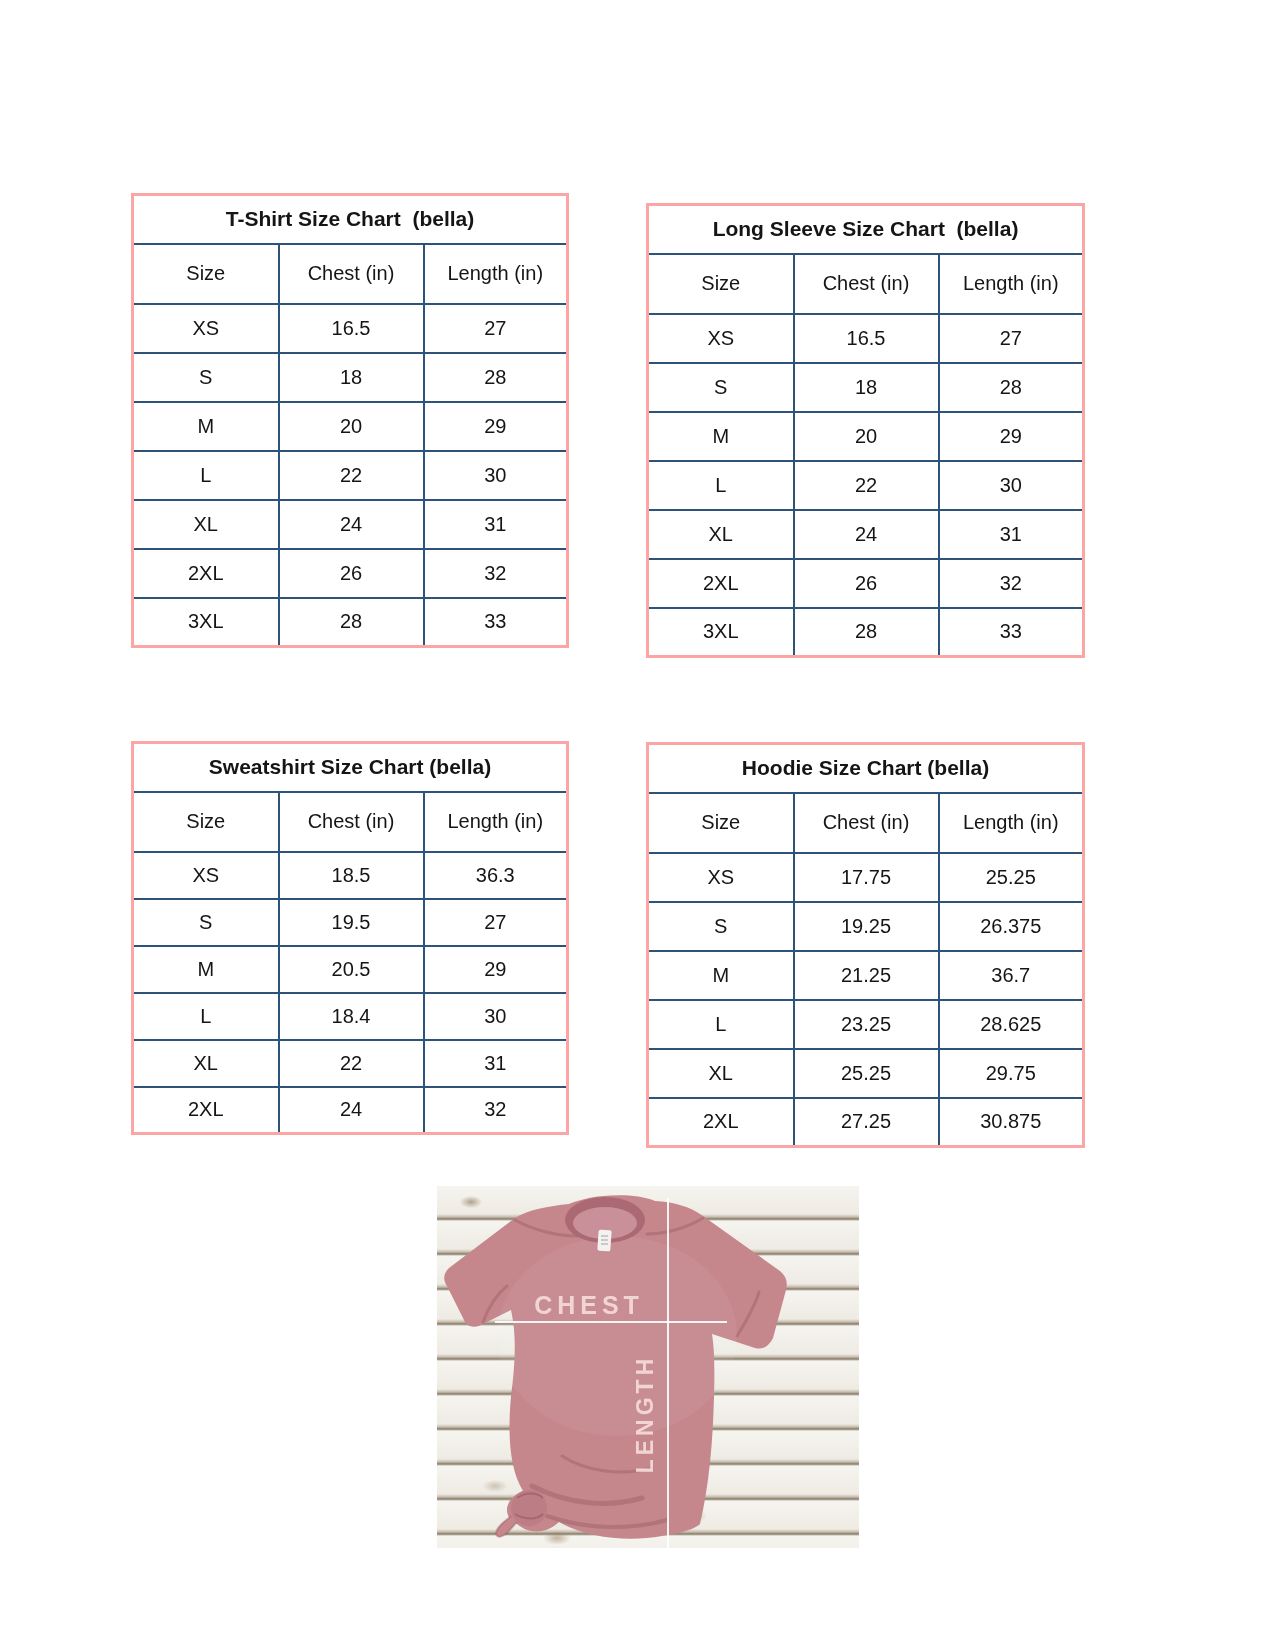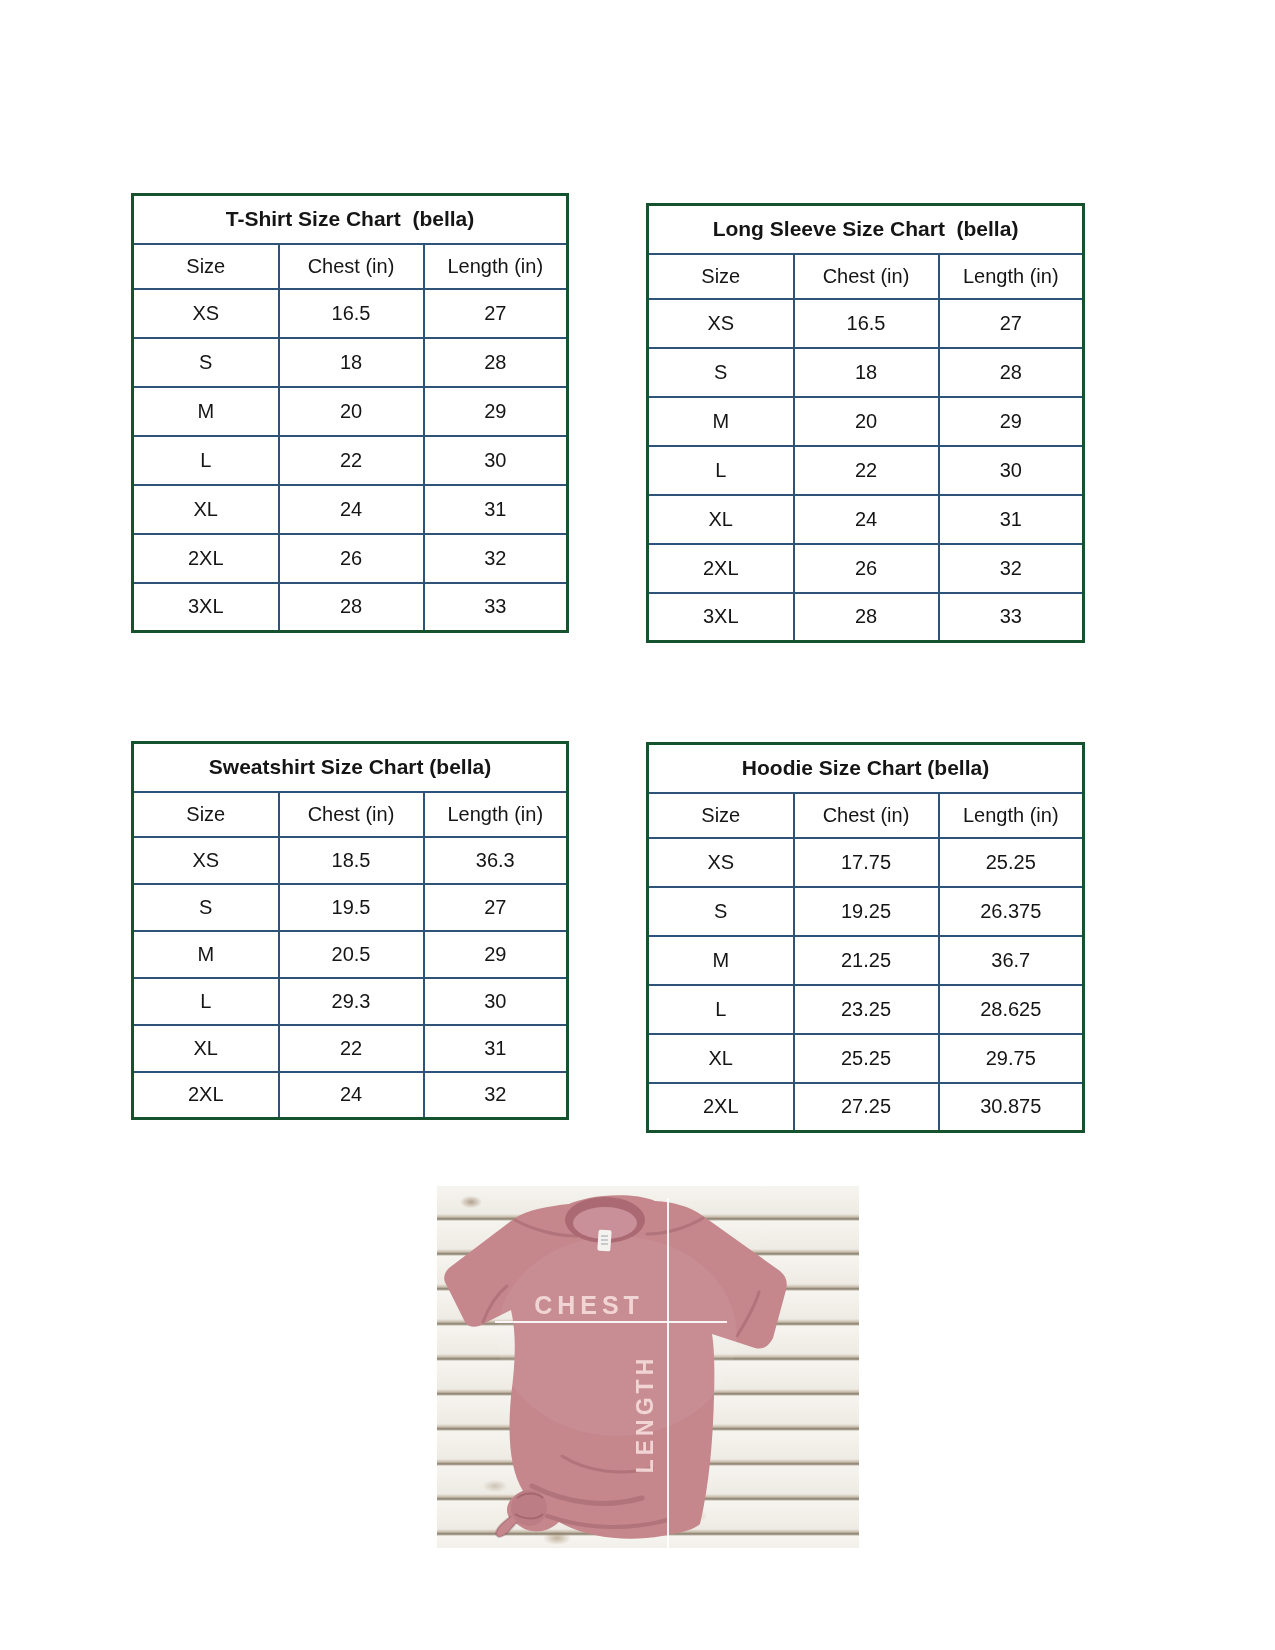--- a/index.html
+++ b/index.html
@@ -9,36 +9,36 @@
     font-family:"Liberation Sans", sans-serif;
     position:relative;
   }
   .page { position:relative; width:1275px; height:1650px; background:#fff; overflow:hidden; }
 
   table.size-chart {
     position:absolute;
     border-collapse:collapse;
     table-layout:fixed;
     background:#fff;
-    border:3px solid #14532d;
+    border:3px solid #fca5a5;
   }
   table.size-chart th, table.size-chart td {
     border:2px solid #2e5379;
     text-align:center;
     vertical-align:middle;
     color:#151515;
     font-family:"Liberation Sans", sans-serif;
   }
   .chart-title {
     font-weight:bold;
     font-size:21px;
     height:49px;
     white-space:pre-wrap;
   }
-  .col-header { font-weight:normal; font-size:20px; height:45px; }
+  .col-header { font-weight:normal; font-size:20px; height:60px; }
   td.cell { font-size:20px; font-weight:normal; }
 
   #table-tshirt     { left:131px; top:193px; width:435px; }
   #table-longsleeve { left:646px; top:203px; width:436px; }
   #table-sweatshirt { left:131px; top:741px; width:435px; }
   #table-hoodie     { left:646px; top:742px; width:436px; }
 
   #table-tshirt td.cell, #table-longsleeve td.cell { height:49px; }
   #table-sweatshirt td.cell { height:47px; }
   #table-hoodie td.cell { height:49px; }
@@ -201,21 +201,21 @@
         <td class="cell">19.5</td>
         <td class="cell">27</td>
       </tr>
       <tr>
         <td class="cell">M</td>
         <td class="cell">20.5</td>
         <td class="cell">29</td>
       </tr>
       <tr>
         <td class="cell">L</td>
-        <td class="cell">29.3</td>
+        <td class="cell">18.4</td>
         <td class="cell">30</td>
       </tr>
       <tr>
         <td class="cell">XL</td>
         <td class="cell">22</td>
         <td class="cell">31</td>
       </tr>
       <tr>
         <td class="cell">2XL</td>
         <td class="cell">24</td>

